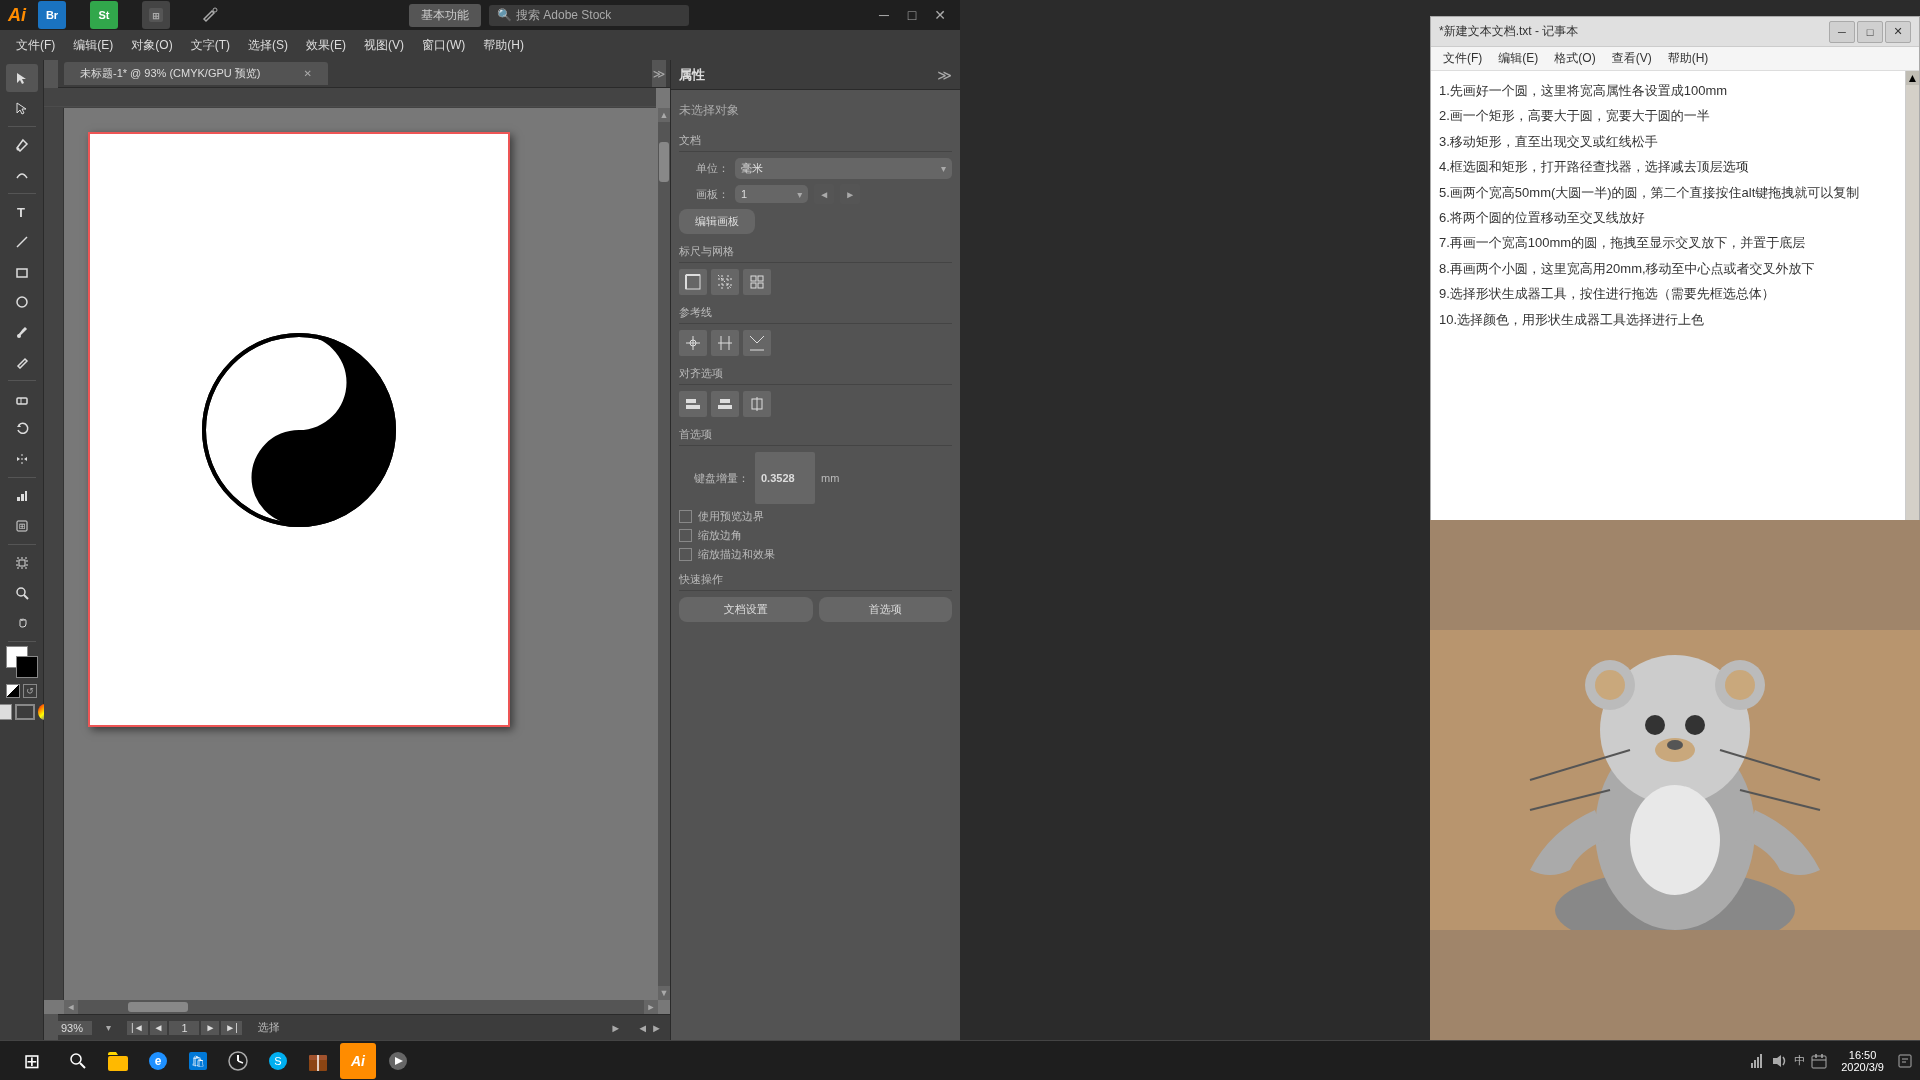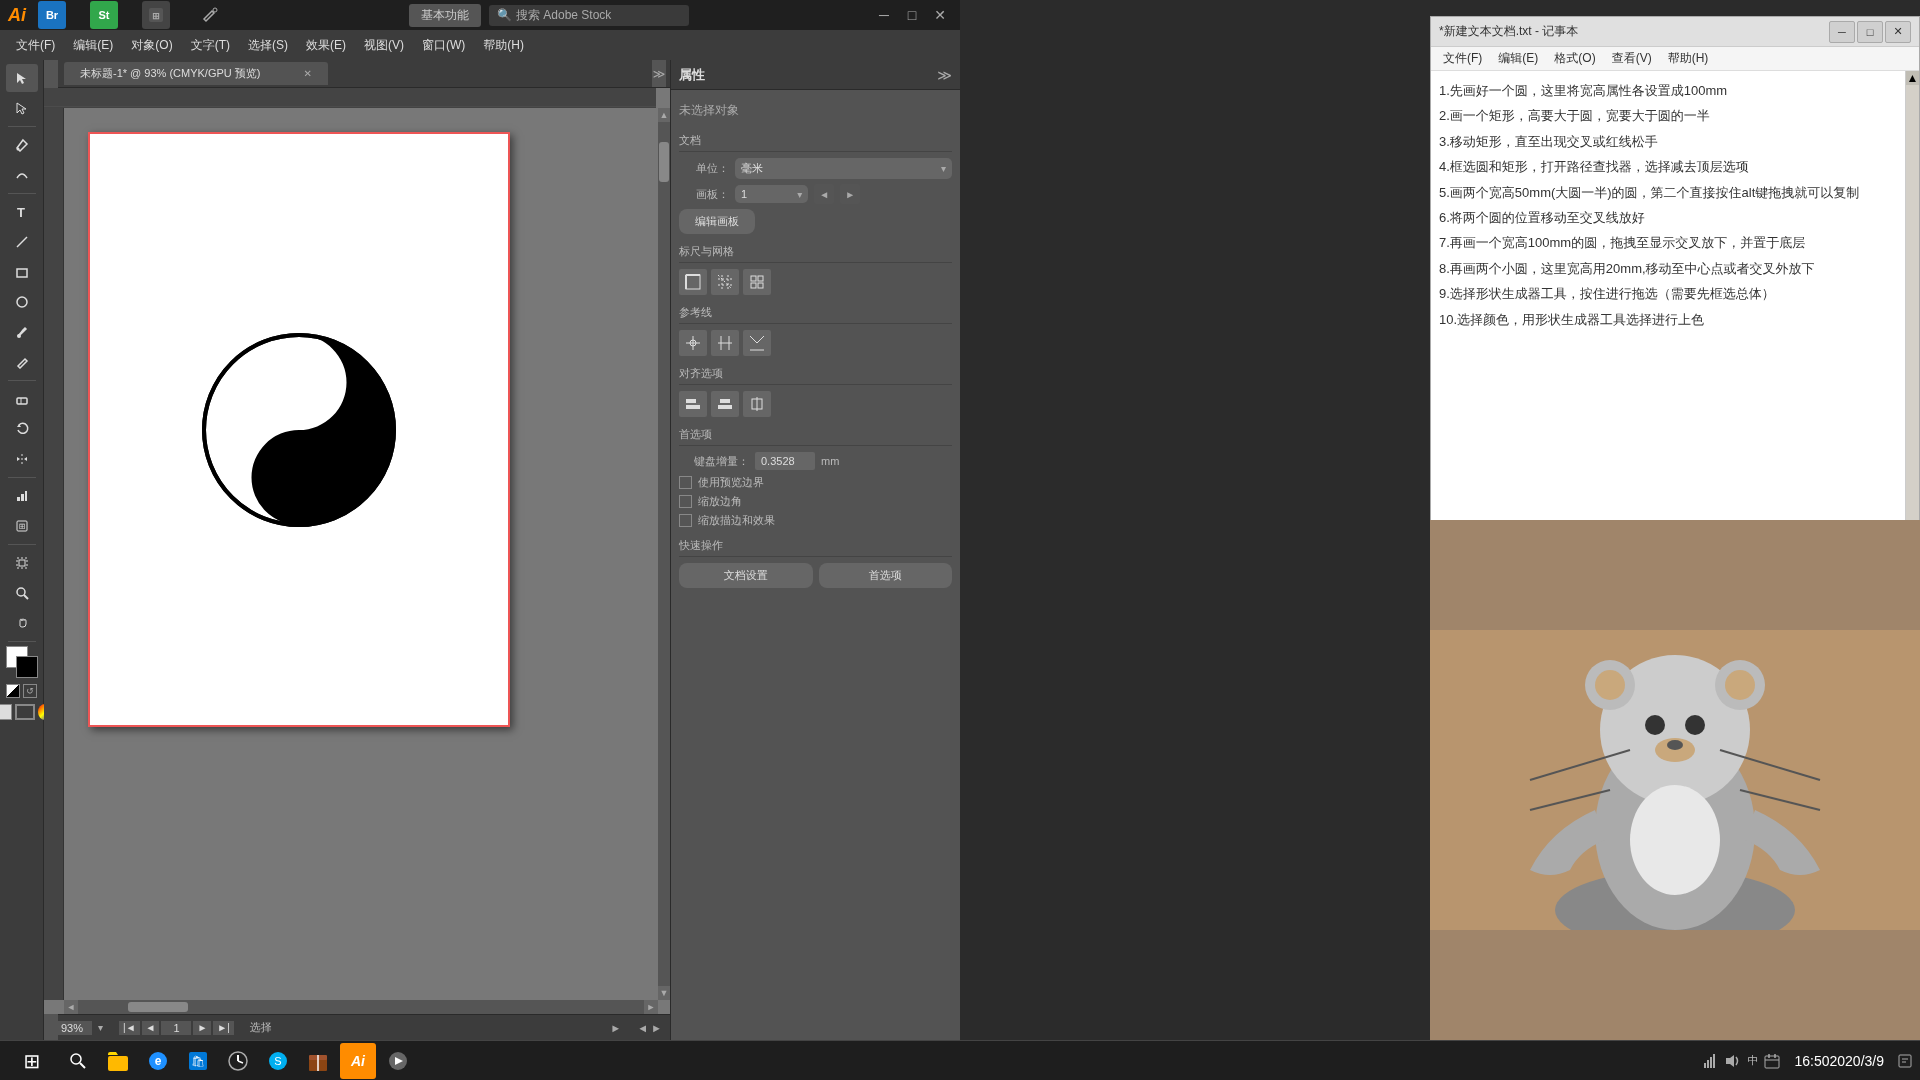--- a/index.html
+++ b/index.html
@@ -3,21 +3,21 @@
   <meta charset="utf-8">
   <style>
     * { margin: 0; padding: 0; box-sizing: border-box; }
     body { width: 1920px; height: 1080px; overflow: hidden; font-family: 'Microsoft YaHei', Arial, sans-serif; font-size: 12px; background: #2b2b2b; display: flex; flex-direction: column; }
 
     
     .taskbar { position: fixed; bottom: 0; left: 0; width: 1920px; height: 40px; background: #1e1e1e; display: flex; align-items: center; padding: 0 8px; gap: 4px; z-index: 100; border-top: 1px solid #444; }
     .taskbar-start { width: 48px; height: 32px; background: transparent; display: flex; align-items: center; justify-content: center; color: white; font-size: 20px; }
     .taskbar-icon { width: 36px; height: 36px; display: flex; align-items: center; justify-content: center; border-radius: 4px; cursor: pointer; }
     .taskbar-tray { margin-left: auto; display: flex; align-items: center; gap: 6px; color: white; font-size: 11px; }
-    .taskbar-time { display: flex; flex-direction: row; align-items: center; font-size: 14px; color: white; padding: 0 8px; }
+    .taskbar-time { display: flex; flex-direction: column; align-items: center; font-size: 11px; color: white; padding: 0 8px; }
 
     
     .illustrator-window { width: 960px; height: 1040px; background: #535353; display: flex; flex-direction: column; position: relative; }
 
     
     .title-bar { height: 30px; background: #1f1f1f; display: flex; align-items: center; padding: 0 8px; gap: 8px; }
     .app-logo { color: #ff8c00; font-weight: bold; font-size: 18px; font-style: italic; margin-right: 4px; }
     .title-bar-apps { display: flex; gap: 24px; align-items: center; }
     .title-bar-app-icon { width: 28px; height: 28px; display: flex; align-items: center; justify-content: center; border-radius: 3px; font-size: 11px; font-weight: bold; }
     .br-icon { background: #1a73c1; color: white; }
@@ -48,38 +48,38 @@
     
     .canvas-area { flex: 1; background: #787878; overflow: hidden; position: relative; display: flex; flex-direction: column; }
     .tab-bar { height: 28px; background: #3c3c3c; display: flex; align-items: center; padding: 0 4px; border-bottom: 1px solid #2a2a2a; }
     .doc-tab { background: #535353; color: #ddd; padding: 4px 16px; font-size: 11px; border-radius: 3px 3px 0 0; display: flex; align-items: center; gap: 8px; }
     .doc-tab .close-x { color: #aaa; cursor: pointer; font-size: 10px; }
     .canvas-scroll { flex: 1; overflow: hidden; position: relative; background: #787878; display: flex; align-items: flex-start; justify-content: flex-start; padding: 20px; }
     .canvas-document { background: white; width: 422px; height: 595px; margin: 24px 4px 4px 28px; box-shadow: 3px 3px 8px rgba(0,0,0,0.5); border: 2px solid #e55; position: relative; display: flex; align-items: center; justify-content: center; }
 
     
     .status-bar { height: 26px; background: #3c3c3c; display: flex; align-items: center; padding: 0 8px; gap: 16px; border-top: 1px solid #2a2a2a; color: #bbb; font-size: 11px; }
-    .zoom-control { display: flex; align-items: center; gap: 6px; }
+    .zoom-control { display: flex; align-items: center; gap: 14px; }
     .zoom-input { background: #555; border: none; color: #ddd; width: 40px; text-align: center; font-size: 11px; padding: 1px 2px; }
     .nav-btns { display: flex; gap: 2px; }
     .nav-btn { background: #555; border: none; color: #ddd; padding: 1px 4px; cursor: pointer; font-size: 10px; }
 
     
     .properties-panel { width: 290px; background: #535353; border-left: 1px solid #2a2a2a; display: flex; flex-direction: column; }
     .panel-title-bar { height: 30px; background: #3c3c3c; display: flex; align-items: center; padding: 0 8px; justify-content: space-between; border-bottom: 1px solid #2a2a2a; }
     .panel-title { color: #ddd; font-size: 13px; font-weight: bold; }
     .panel-collapse { color: #aaa; cursor: pointer; font-size: 14px; }
     .panel-content { flex: 1; padding: 8px; overflow-y: auto; }
     .panel-section { margin-bottom: 10px; }
     .panel-section-title { color: #bbb; font-size: 11px; margin-bottom: 6px; padding-bottom: 3px; border-bottom: 1px solid #444; }
     .panel-row { display: flex; align-items: center; gap: 6px; margin-bottom: 5px; }
     .panel-label { color: #bbb; font-size: 11px; width: 50px; text-align: right; }
     .panel-select { background: #666; border: none; color: #ddd; padding: 3px 6px; font-size: 11px; flex: 1; border-radius: 5px; cursor: pointer; display: flex; align-items: center; justify-content: space-between; }
     .panel-select-arrow { color: #aaa; font-size: 10px; }
-    .panel-input { background: #666; border: none; color: #ddd; padding: 3px 6px; font-size: 11px; width: 70px; border-radius: 2px; }
+    .panel-input { background: #666; border: none; color: #ddd; padding: 20px 6px; font-size: 11px; width: 70px; border-radius: 2px; font-weight: bold; }
     .panel-icons-row { display: flex; gap: 4px; margin-bottom: 5px; }
     .panel-icon-btn { width: 28px; height: 26px; background: #666; border: none; color: #ddd; display: flex; align-items: center; justify-content: center; cursor: pointer; border-radius: 2px; font-size: 13px; }
     .panel-btn { background: #666; border: none; color: #ddd; padding: 5px 12px; font-size: 11px; border-radius: 8px; cursor: pointer; flex: 1; }
     .panel-checkbox-row { display: flex; align-items: center; gap: 6px; margin-bottom: 4px; }
     .panel-checkbox { width: 13px; height: 13px; border: 1px solid #888; background: #555; display: flex; align-items: center; justify-content: center; cursor: pointer; }
     .panel-checkbox-label { color: #bbb; font-size: 11px; }
     .unselected-label { color: #aaa; font-size: 12px; padding: 4px 0; }
 
     
     .notepad-window { width: 490px; height: 520px; position: absolute; top: 16px; right: 0; background: #8b5cf6; display: flex; flex-direction: column; border: 1px solid #aaa; }

